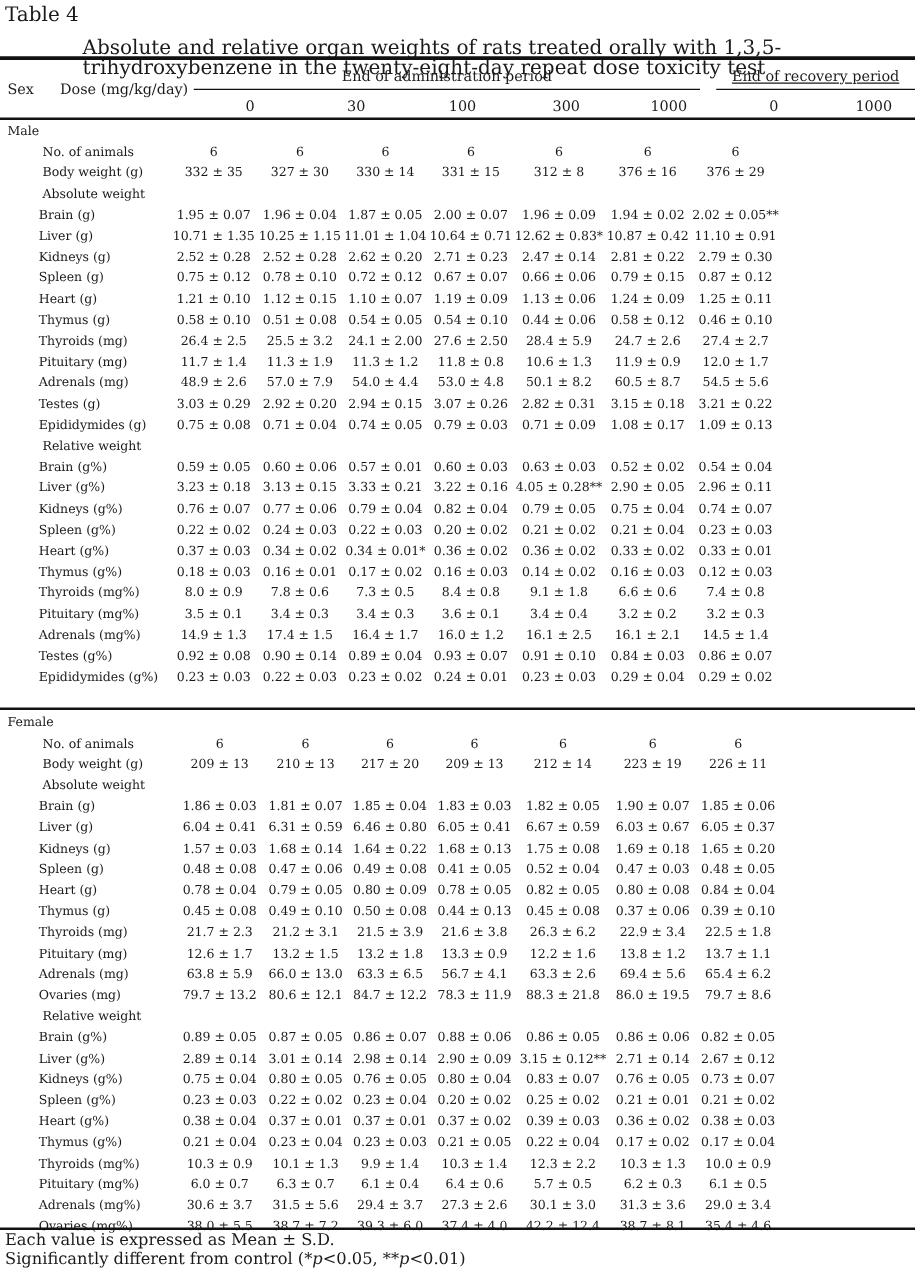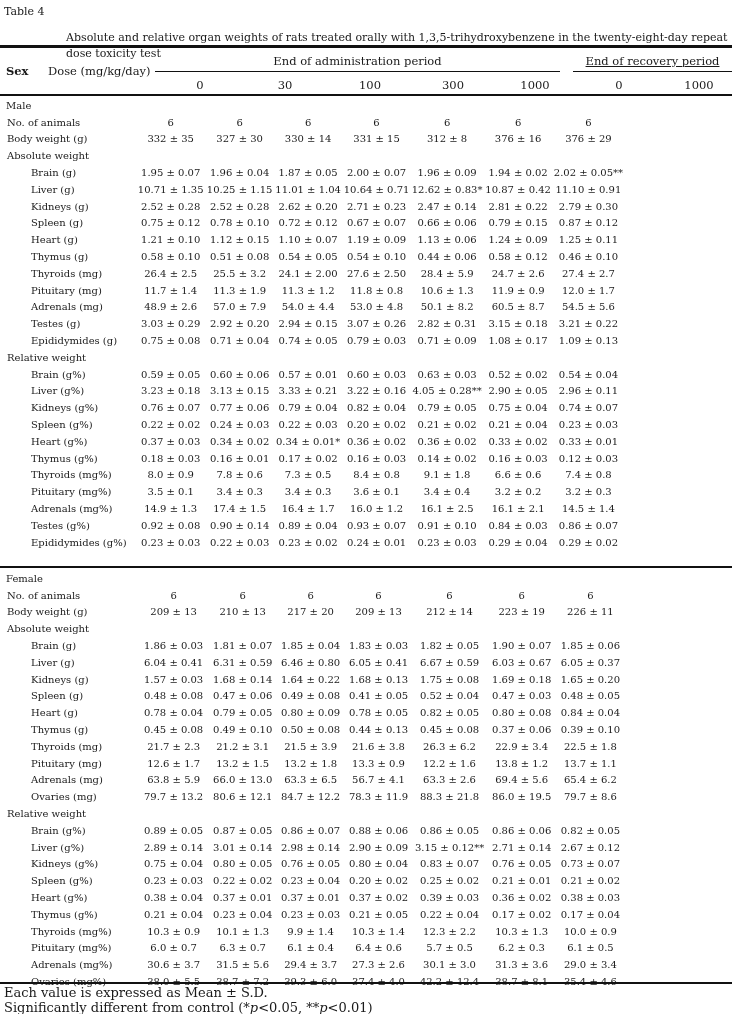--- a/index.html
+++ b/index.html
@@ -3,50 +3,50 @@
 <meta charset="utf-8">
 <style>
   html, body { margin: 0; padding: 0; background: #ffffff; }
   body {
     width: 732px; height: 1014px; overflow: hidden;
     font-family: "DejaVu Serif", "Liberation Serif", serif;
     color: #1a1a1a; font-size: 11.5px;
   }
   .caption {
     position: absolute; left: 4px; top: 4px; width: 724px;
-    font-size: 11px; line-height: 16px;
+    font-size: 16px; line-height: 16px;
     display: flex;
     justify-content: flex-end;
   }
   .caption .num { width: 62px; flex: none; }
   .caption .txt { flex: 1; margin-top: 26px; }
   .rule { position: absolute; left: 0; width: 732px; background: #111; }
   .rule.top { top: 45px; height: 2.5px; }
   .rule.headbot { top: 94px; height: 2px; }
   .rule.sep { top: 566px; height: 1.5px; }
   .rule.bottom { top: 982px; height: 2px; }
   .subrule { position: absolute; height: 1.2px; background: #111; top: 71px; }
   .subrule.admin { left: 155px; width: 405px; }
   .subrule.recov { left: 573px; width: 159px; }
   .hdr { position: absolute; font-size: 11.5px; white-space: nowrap; }
-  .hdr.sex { left: 6px; top: 64px; font-weight: bold; }
+  .hdr.sex { left: 6px; top: 64px; }
   .hdr.dose { left: 48px; top: 64px; }
   .hdr.admin { left: 155px; width: 405px; top: 54px; text-align: center; }
   .hdr.recov { left: 573px; width: 159px; top: 54px; text-align: center; text-decoration: underline; }
   .dosecol { position: absolute; top: 78px; width: 90px; text-align: center; font-size: 11.5px; }
   table.body {
     position: absolute; left: 0; width: 624px; border-collapse: collapse;
     font-size: 10px;
   }
   table.body.male { top: 97px; }
   table.body.female { top: 570px; }
   table.body td { height: 16.8px; padding: 0; white-space: nowrap; }
   td.lbl { width: 150px; }
   td.lbl.l0 { padding-left: 6px; }
-  td.lbl.l1 { padding-left: 7px; }
+  td.lbl.l1 { padding-left: 34px; }
   td.lbl.l2 { padding-left: 31px; }
   td.v { text-align: center; width: 82px; }
   td.v.c0 { width: 88px; }
   td.v.c5 { width: 88px; }
   td.v.c6 { width: 80px; }
   .foot { position: absolute; left: 4px; font-size: 13px; white-space: nowrap; }
   .foot.f1 { top: 985px; }
   .foot.f2 { top: 1000px; }
   .foot i { font-style: italic; }
 </style>

